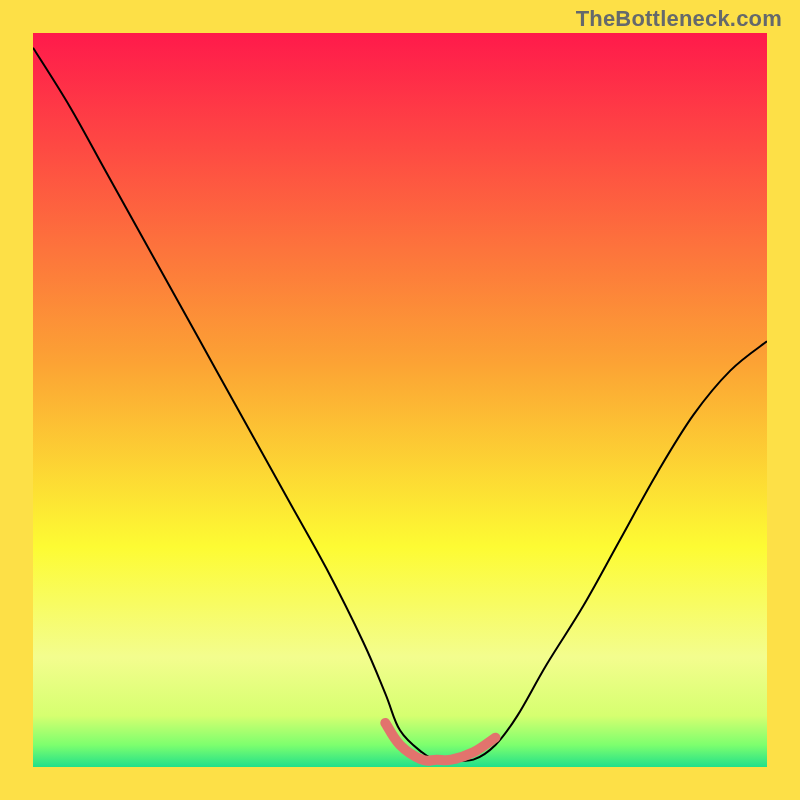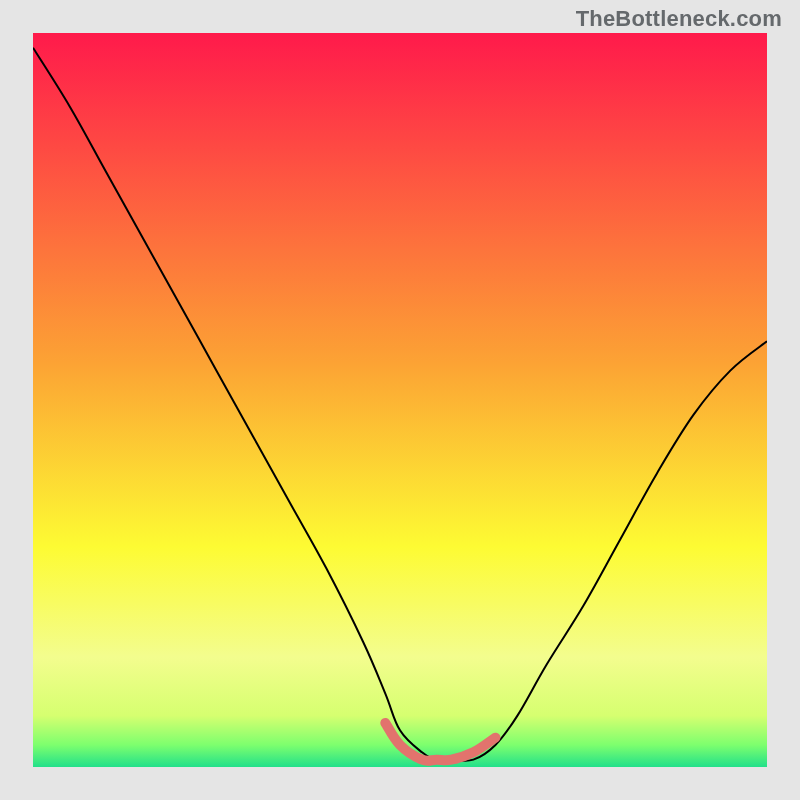--- a/index.html
+++ b/index.html
@@ -7,21 +7,21 @@
     padding: 0;
     width: 800px;
     height: 800px;
     background: #000;
     overflow: hidden;
   }
   .frame {
     position: relative;
     width: 800px;
     height: 800px;
-    background: #e5e5e5;
+    background: #fde047;
   }
   .plot {
     position: absolute;
     left: 33px;
     top: 33px;
     width: 734px;
     height: 734px;
   }
   .watermark {
     position: absolute;

